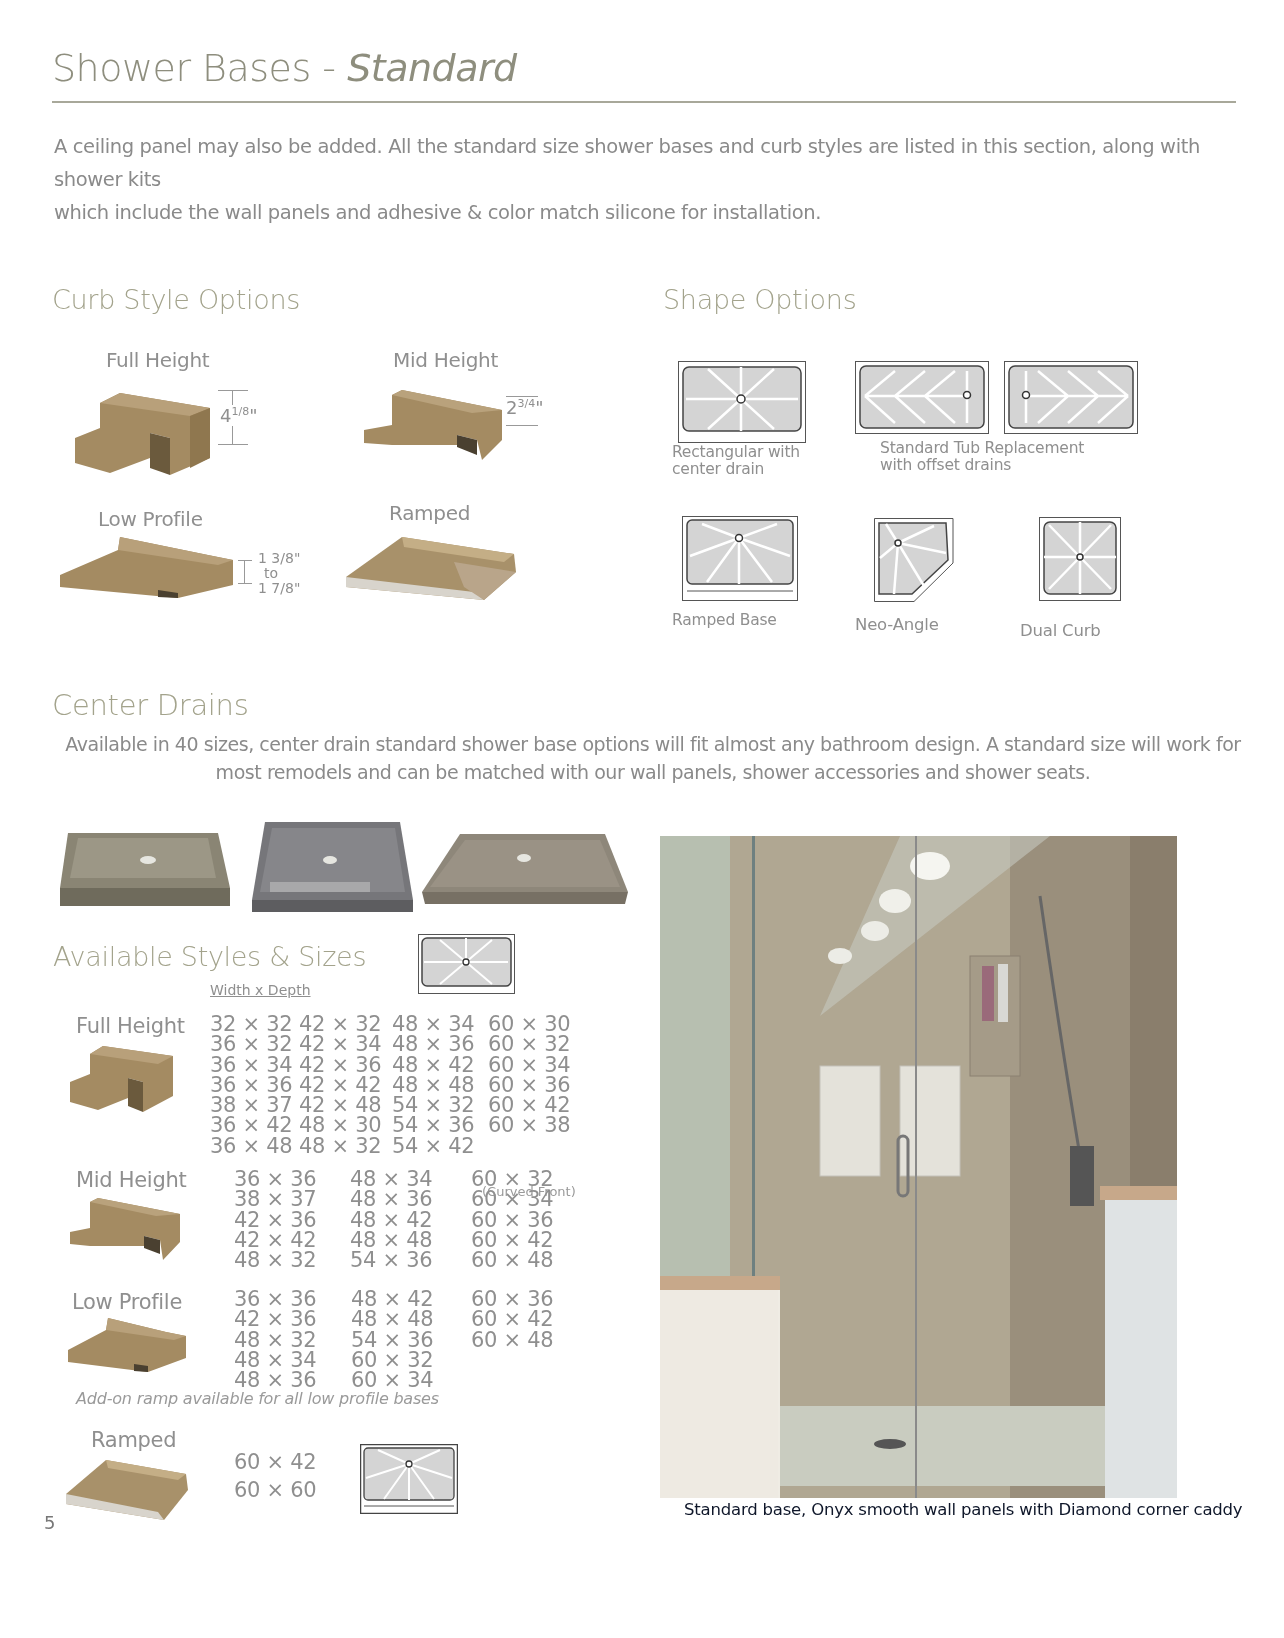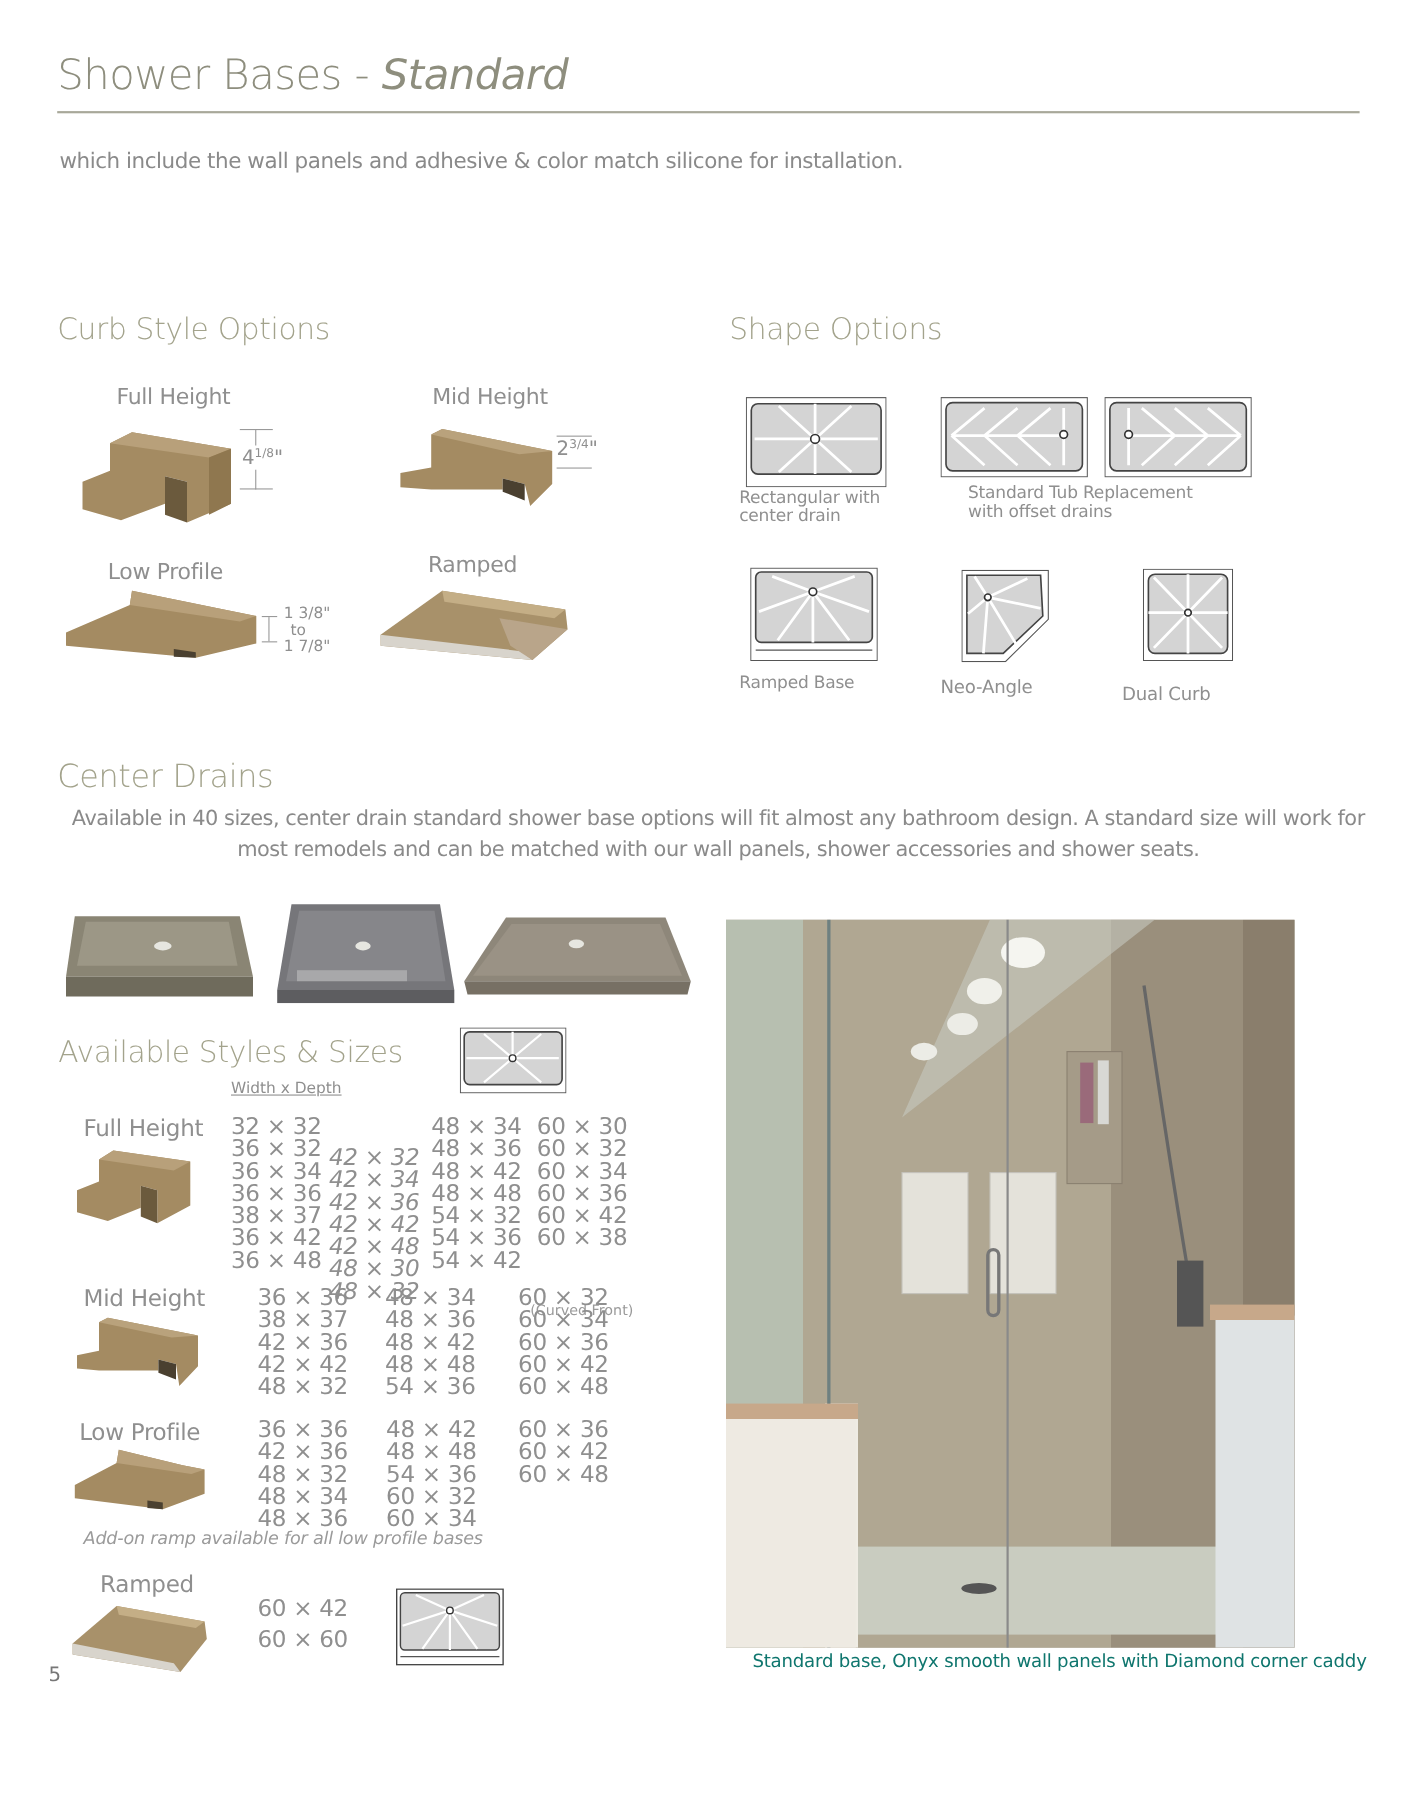--- a/index.html
+++ b/index.html
@@ -12,33 +12,34 @@
   .intro { left: 54px; top: 130px; width: 1190px; font-size: 19.5px; line-height: 33px; color: #8a8a8a; letter-spacing: -0.4px; }
   .h2 { font-size: 27px; color: #a3a38c; font-weight: 300; letter-spacing: -0.3px; }
   .label { font-size: 20px; color: #8f8f8f; letter-spacing: -0.3px; }
   .small { font-size: 15.5px; color: #8f8f8f; text-align: left; line-height: 17px; letter-spacing: -0.2px; }
   .dim { font-size: 18px; color: #8f8f8f; }
   .sizes { font-size: 21px; color: #8f8f8f; line-height: 20.3px; letter-spacing: -0.3px; }
   .sizes div { white-space: nowrap; }
   .note { font-size: 9.5px; font-size: 13px; color: #9a9a9a; }
   .italic-note { font-size: 16px; font-style: italic; color: #9a9a9a; letter-spacing: -0.2px; }
   .wxd { font-size: 14px; color: #8f8f8f; text-decoration: underline; }
-  .caption { font-size: 16.5px; color: #0f766e; letter-spacing: -0.2px; }
+  .caption { font-size: 16.5px; color: #0f172a; letter-spacing: -0.2px; }
   .page-no { left: 44px; top: 1580px; font-size: 18px; color: #777; }
   .curb-img svg, .shape svg, .photo svg { display: block; }
 </style>
 </head>
 <body>
 
 <div class="abs title">
   <span>Shower Bases - </span><span class="it">Standard</span>
 </div>
 <div class="abs rule"></div>
 
 <div class="abs intro">
+  <div>A ceiling panel may also be added. All the standard size shower bases and curb styles are listed in this section, along with shower kits</div>
   <div>which include the wall panels and adhesive &amp; color match silicone for installation.</div>
 </div>
 
 <div class="abs h2" style="left:52px; top:284px;">Curb Style Options</div>
 
 <div class="abs label" style="left:106px; top:348px;">Full Height</div>
 <div class="abs curb-img" style="left:70px; top:383px;">
   <svg width="145" height="100" viewBox="0 0 145 100">
     <polygon points="5,55 30,45 30,20 50,10 140,25 140,75 100,92 100,55 80,50 80,75 40,90 5,80" fill="#a48b62"></polygon>
     <polygon points="30,20 50,10 140,25 120,33" fill="#b8a07a"></polygon>
@@ -225,21 +226,21 @@
 </div>
 <div class="abs sizes" style="left:210px; top:1014px;">
   <div>32 × 32</div>
     <div>36 × 32</div>
     <div>36 × 34</div>
     <div>36 × 36</div>
     <div>38 × 37</div>
     <div>36 × 42</div>
     <div>36 × 48</div>
 </div>
-<div class="abs sizes" style="left:299px; top:1042px;font-style:italic;">
+<div class="abs sizes" style="left:299px; top:1014px;">
   <div>42 × 32</div>
     <div>42 × 34</div>
     <div>42 × 36</div>
     <div>42 × 42</div>
     <div>42 × 48</div>
     <div>48 × 30</div>
     <div>48 × 32</div>
 </div>
 <div class="abs sizes" style="left:392px; top:1014px;">
   <div>48 × 34</div>

